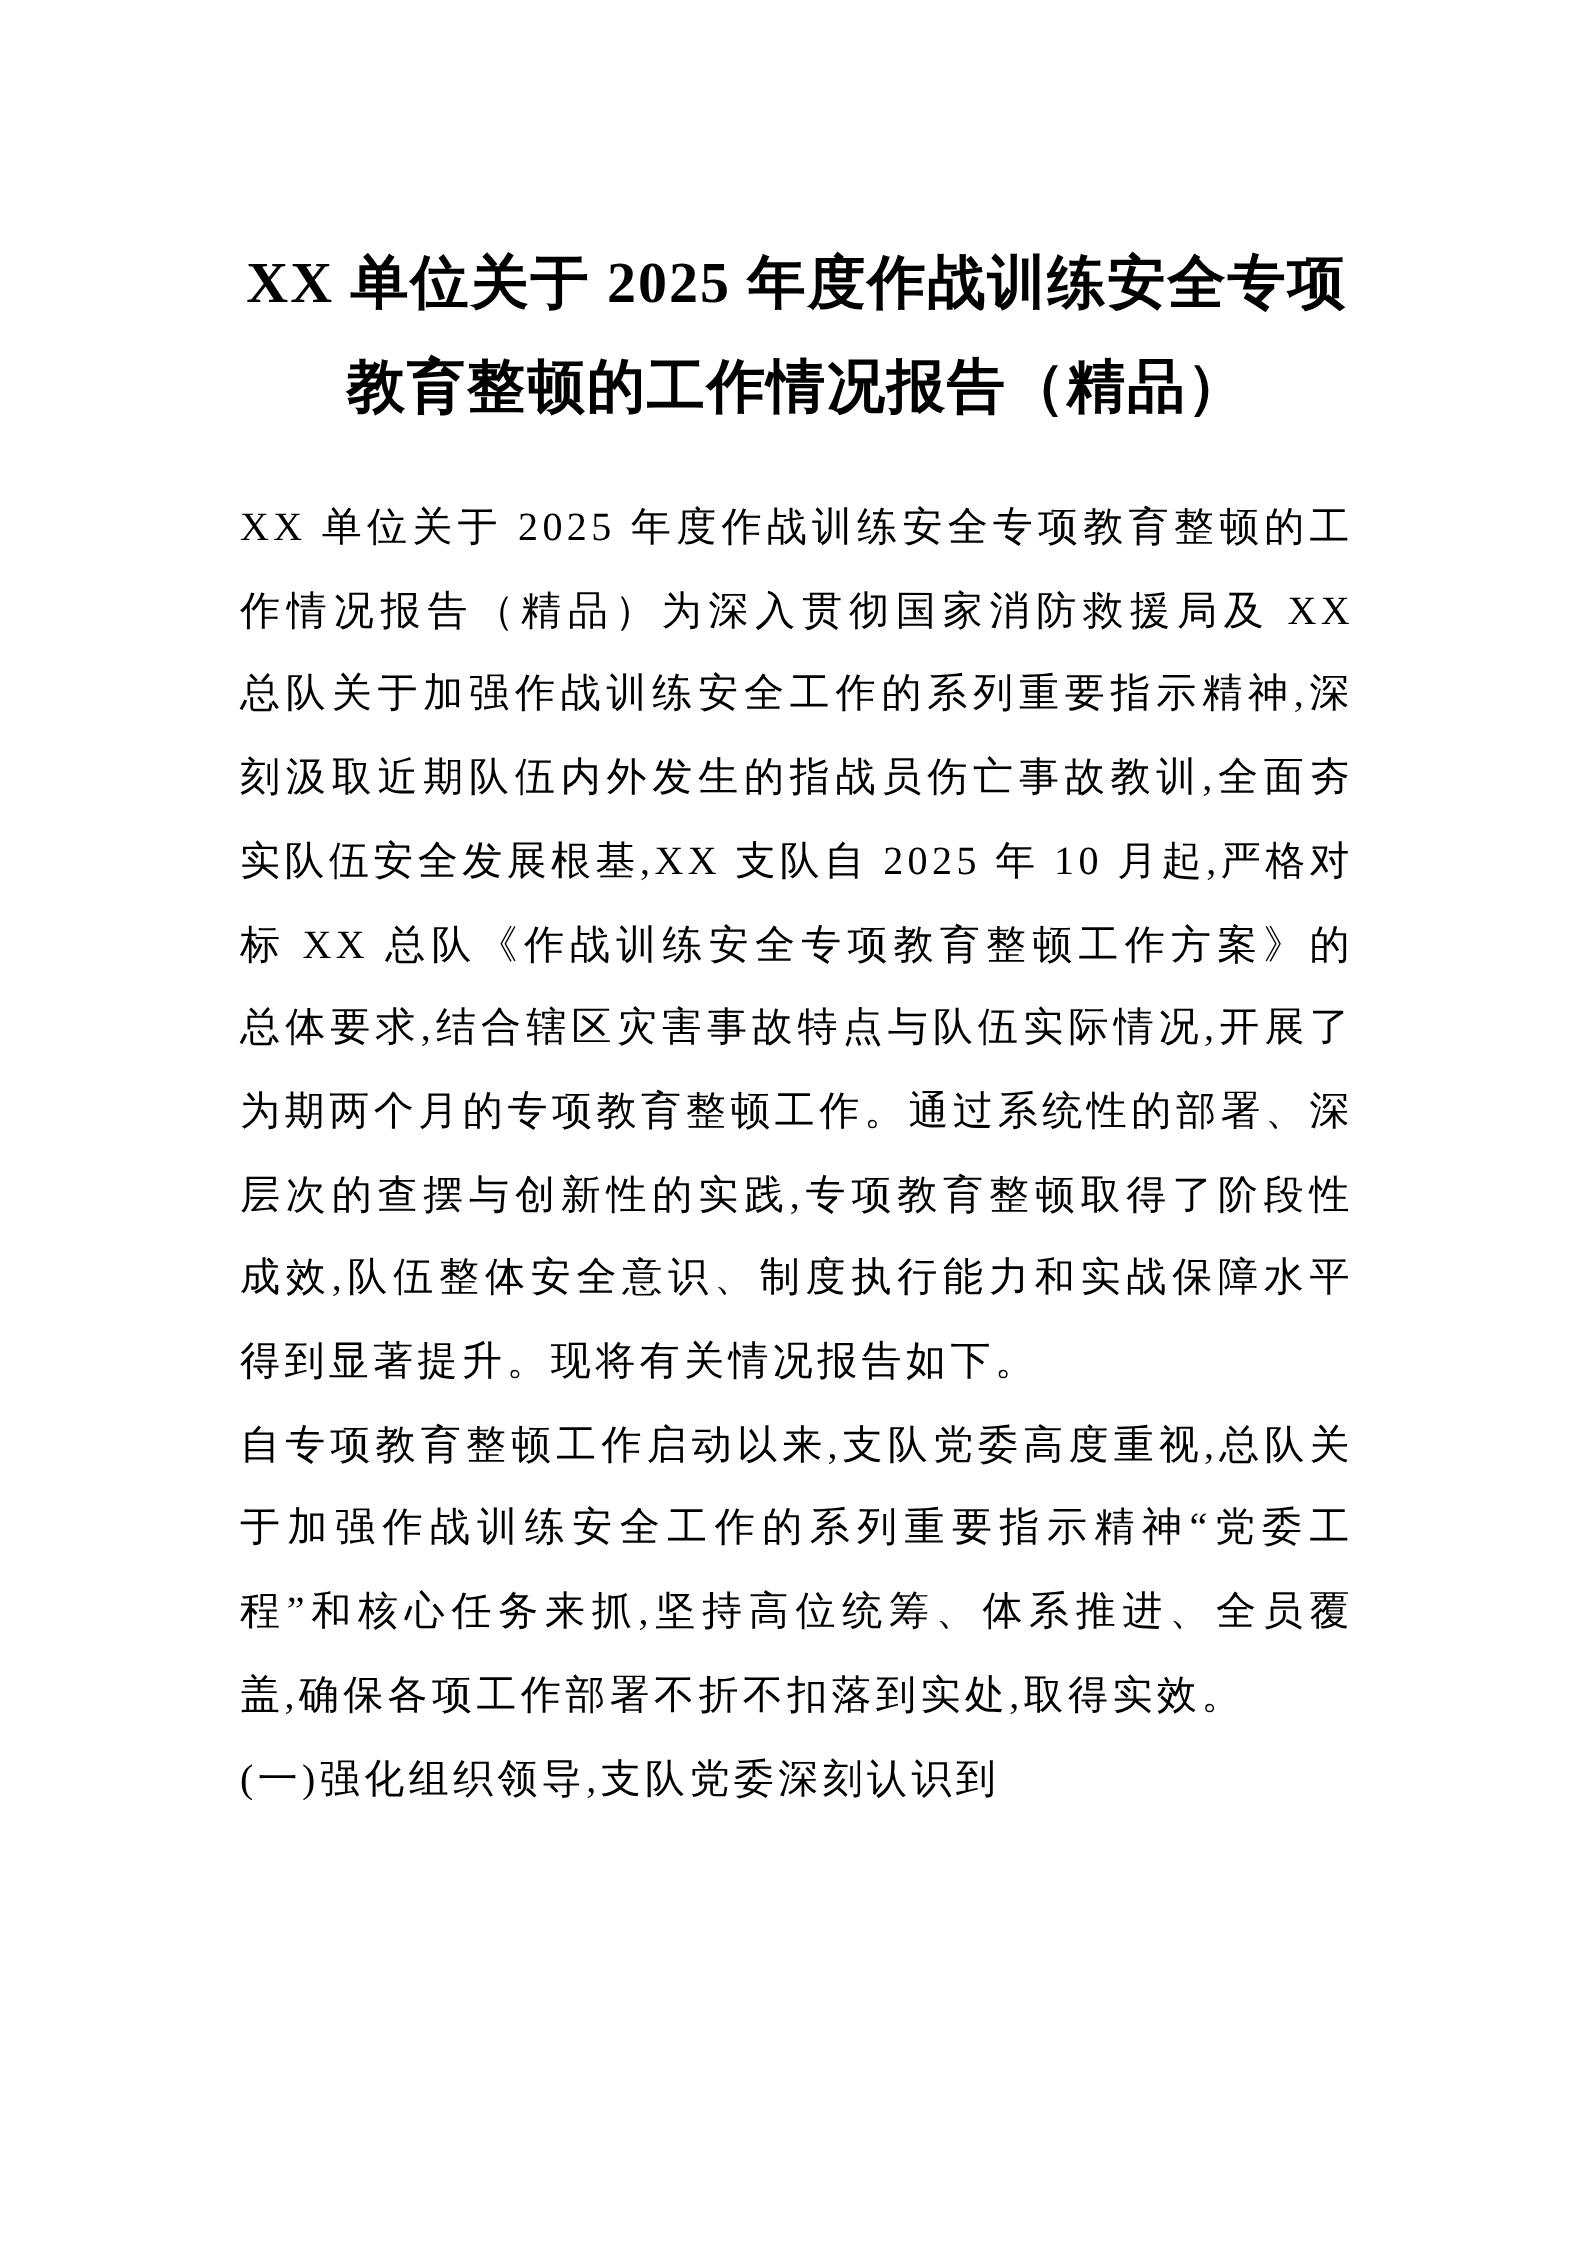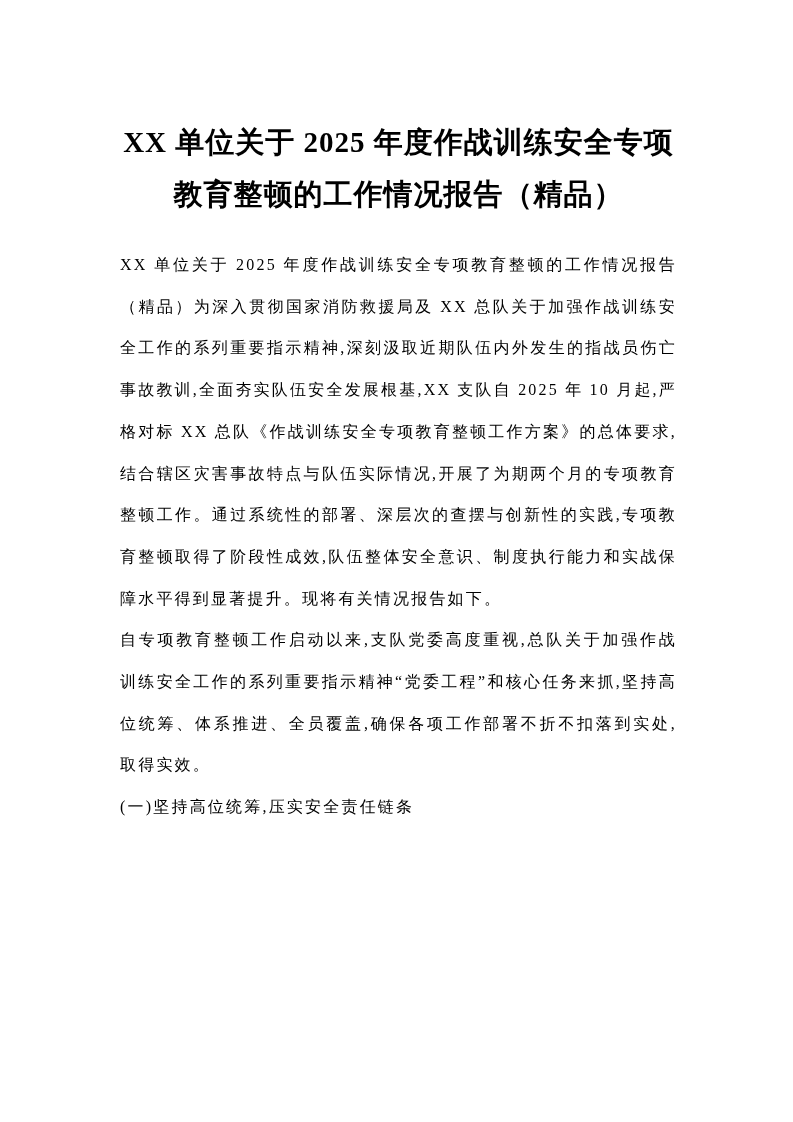--- a/index.html
+++ b/index.html
@@ -30,35 +30,35 @@
     line-height: 52px;
     text-align: center;
     letter-spacing: 1px;
     color: #000000;
   }
   .doc-body {
     margin-top: 24px;
   }
   .doc-body p {
     margin: 0;
-    font-size: 16px;
+    font-size: 20px;
     font-weight: 400;
     line-height: 41.7px;
     text-align: justify;
     text-justify: inter-character;
     letter-spacing: 2.2px;
     word-break: break-all;
     color: #000000;
   }
 </style>
 </head>
 <body>
 
 <div class="page">
   <div class="content">
     <h1 class="doc-title">XX 单位关于 2025 年度作战训练安全专项教育整顿的工作情况报告（精品）</h1>
     <div class="doc-body">
       <p>XX 单位关于 2025 年度作战训练安全专项教育整顿的工作情况报告（精品）为深入贯彻国家消防救援局及 XX 总队关于加强作战训练安全工作的系列重要指示精神,深刻汲取近期队伍内外发生的指战员伤亡事故教训,全面夯实队伍安全发展根基,XX 支队自 2025 年 10 月起,严格对标 XX 总队《作战训练安全专项教育整顿工作方案》的总体要求,结合辖区灾害事故特点与队伍实际情况,开展了为期两个月的专项教育整顿工作。通过系统性的部署、深层次的查摆与创新性的实践,专项教育整顿取得了阶段性成效,队伍整体安全意识、制度执行能力和实战保障水平得到显著提升。现将有关情况报告如下。</p>
       <p>自专项教育整顿工作启动以来,支队党委高度重视,总队关于加强作战训练安全工作的系列重要指示精神“党委工程”和核心任务来抓,坚持高位统筹、体系推进、全员覆盖,确保各项工作部署不折不扣落到实处,取得实效。</p>
-      <p>(一)坚持高位统筹,压实安全责任链条</p>
+      <p>(一)强化组织领导,支队党委深刻认识到</p>
     </div>
   </div>
 </div>
 
 </body></html>

